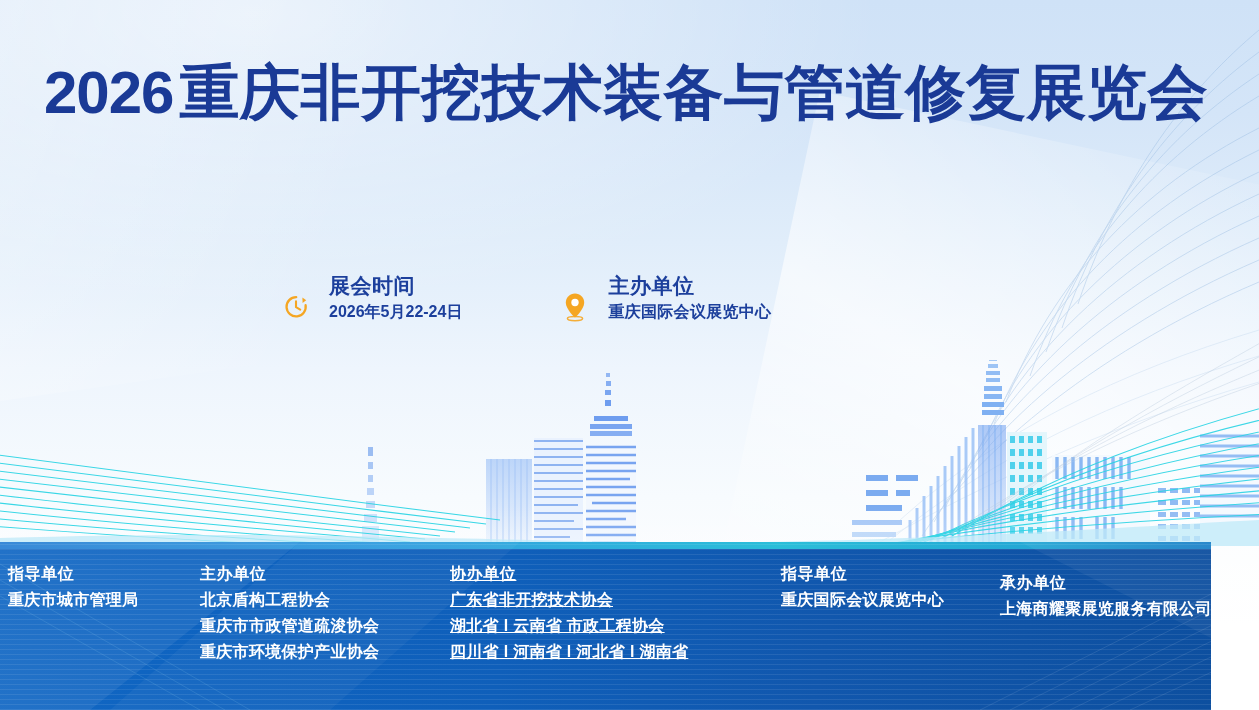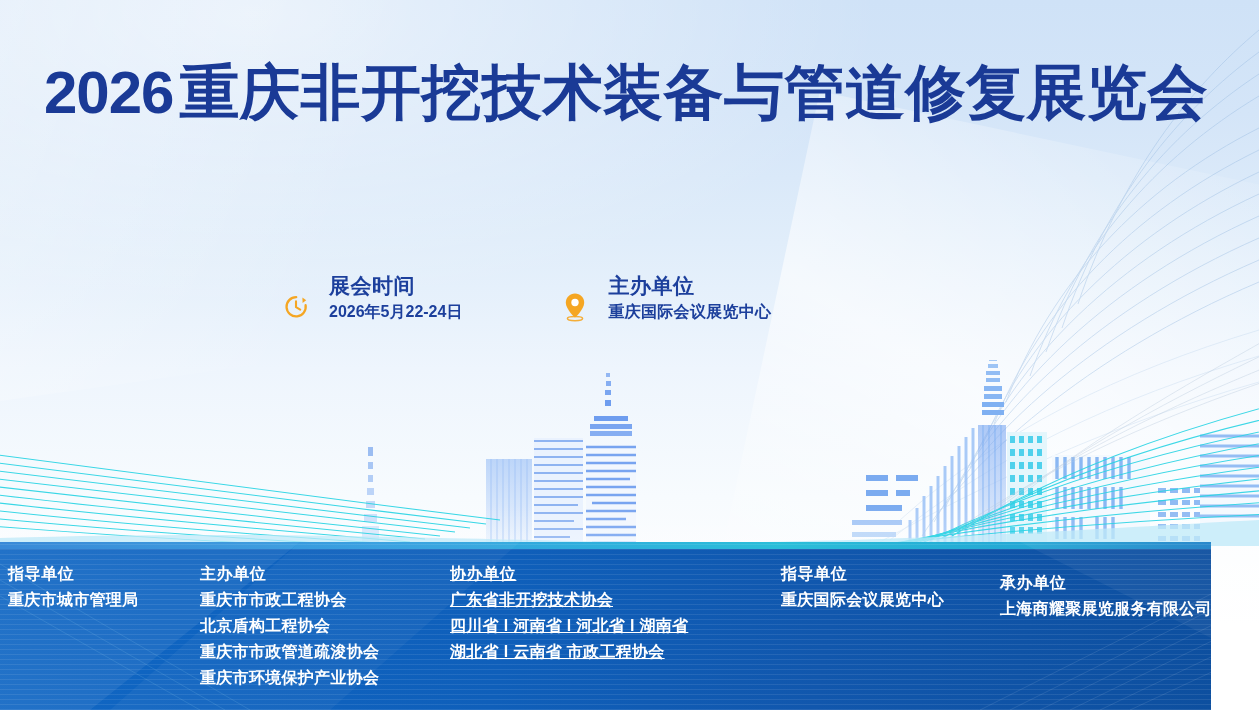--- a/index.html
+++ b/index.html
@@ -462,31 +462,30 @@
 
     <div class="orgs">
 
       <div class="org-col c1">
         <div class="org-head">指导单位</div>
         <div class="org-line">重庆市城市管理局</div>
       </div>
 
       <div class="org-col c2">
         <div class="org-head">主办单位</div>
-        <div class="org-line">重庆市市政工程协会</div>
         <div class="org-line">北京盾构工程协会</div>
         <div class="org-line">重庆市市政管道疏浚协会</div>
         <div class="org-line">重庆市环境保护产业协会</div>
       </div>
 
       <div class="org-col c3">
         <div class="org-head">协办单位</div>
         <div class="org-line">广东省非开挖技术协会</div>
+        <div class="org-line">湖北省 l 云南省 市政工程协会</div>
         <div class="org-line">四川省 l 河南省 l 河北省 l 湖南省</div>
-        <div class="org-line">湖北省 l 云南省 市政工程协会</div>
       </div>
 
       <div class="org-col c4">
         <div class="org-head">指导单位</div>
         <div class="org-line">重庆国际会议展览中心</div>
       </div>
 
       <div class="org-col c5">
         <div class="org-head">承办单位</div>
         <div class="org-line">上海商耀聚展览服务有限公司</div>

